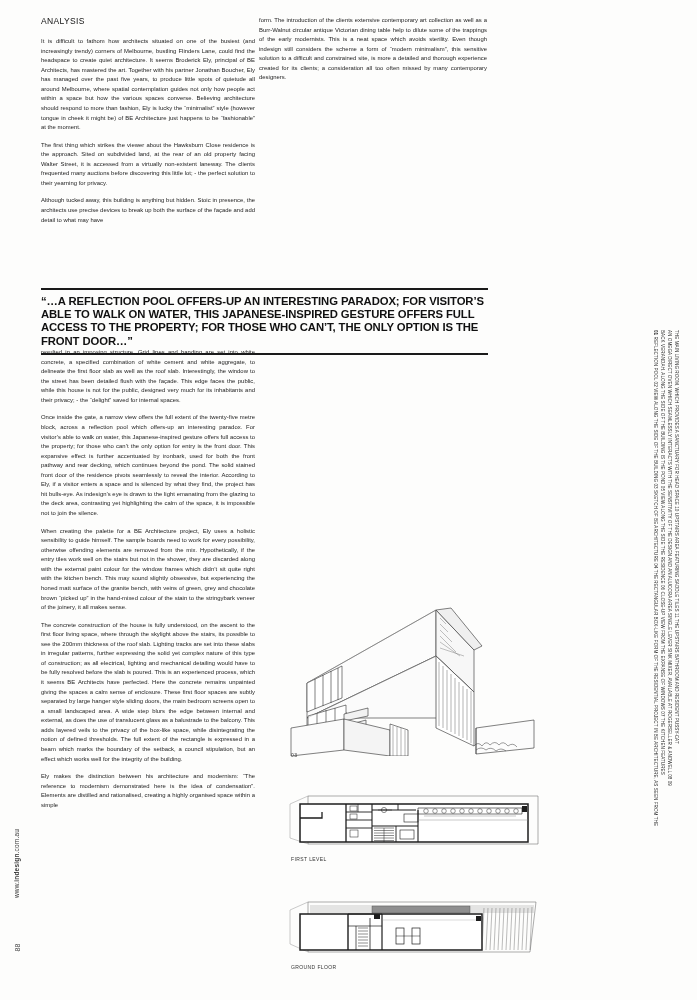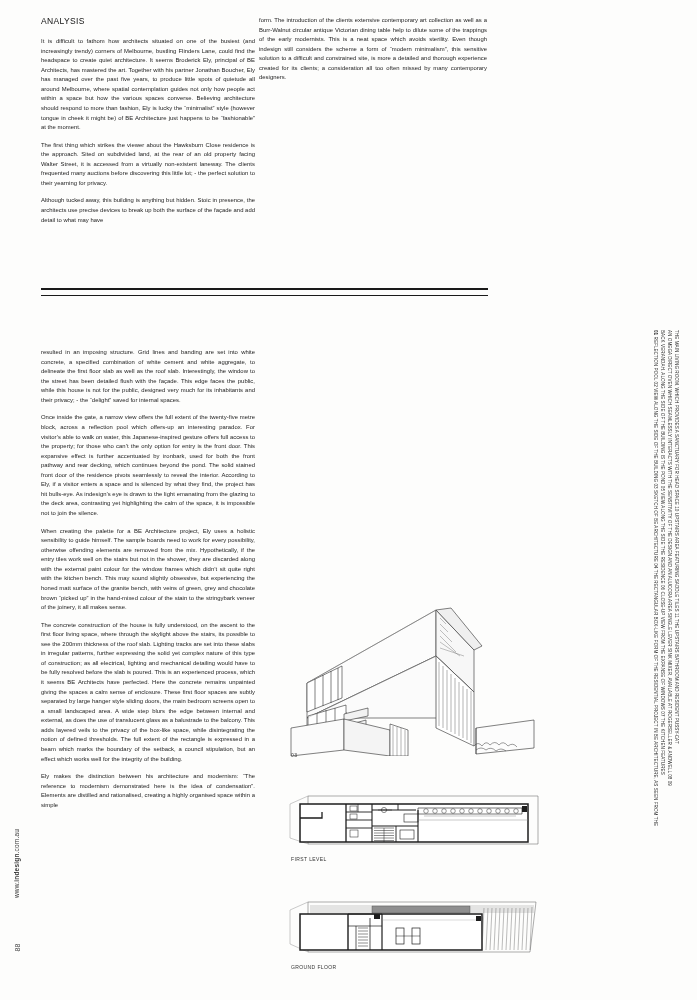--- a/index.html
+++ b/index.html
@@ -179,20 +179,21 @@
     <p>The first thing which strikes the viewer about the Hawksburn Close residence is the approach. Sited on subdivided land, at the rear of an old property facing Walter Street, it is accessed from a virtually non-existent laneway. The clients frequented many auctions before discovering this little lot; - the perfect solution to their yearning for privacy.</p>
     <p>Although tucked away, this building is anything but hidden. Stoic in presence, the architects use precise devices to break up both the surface of the façade and add detail to what may have</p>
   </div>
 
   <div class="col col-right-top">
     <p>form. The introduction of the clients extensive contemporary art collection as well as a Burr-Walnut circular antique Victorian dining table help to dilute some of the trappings of the early modernists. This is a neat space which avoids sterility. Even though indesign still considers the scheme a form of “modern minimalism”, this sensitive solution to a difficult and constrained site, is more a detailed and thorough experience created for its clients; a consideration all too often missed by many contemporary designers.</p>
   </div>
 
   <div class="pullquote-wrap">
     <div class="pq-rule"></div>
+    <div class="pullquote">“…A REFLECTION POOL OFFERS-UP AN INTERESTING PARADOX; FOR VISITOR’S ABLE TO WALK ON WATER, THIS JAPANESE-INSPIRED GESTURE OFFERS FULL ACCESS TO THE PROPERTY; FOR THOSE WHO CAN’T, THE ONLY OPTION IS THE FRONT DOOR…”</div>
     <div class="pq-rule-bottom"></div>
   </div>
 
   <div class="col col-left-main">
     <p>resulted in an imposing structure. Grid lines and banding are set into white concrete, a specified combination of white cement and white aggregate, to delineate the first floor slab as well as the roof slab. Interestingly, the window to the street has been detailed flush with the façade. This edge faces the public, while this house is not for the public, designed very much for its inhabitants and their privacy; - the “delight” saved for internal spaces.</p>
     <p>Once inside the gate, a narrow view offers the full extent of the twenty-five metre block, across a reflection pool which offers-up an interesting paradox. For visitor’s able to walk on water, this Japanese-inspired gesture offers full access to the property; for those who can’t the only option for entry is the front door. This expansive effect is further accentuated by ironbark, used for both the front pathway and rear decking, which continues beyond the pond. The solid stained front door of the residence pivots seamlessly to reveal the interior. According to Ely, if a visitor enters a space and is silenced by what they find, the project has hit bulls-eye. As indesign’s eye is drawn to the light emanating from the glazing to the deck area, contrasting yet highlighting the calm of the space, it is impossible not to join the silence.</p>
     <p>When creating the palette for a BE Architecture project, Ely uses a holistic sensibility to guide himself. The sample boards need to work for every possibility, otherwise offending elements are removed from the mix. Hypothetically, if the entry tiles work well on the stairs but not in the shower, they are discarded along with the external paint colour for the window frames which didn’t sit quite right with the kitchen bench. This may sound slightly obsessive, but experiencing the honed matt surface of the granite bench, with veins of green, grey and chocolate brown “picked up” in the hand-mixed colour of the stain to the stringybark veneer of the joinery, it all makes sense.</p>
     <p>The concrete construction of the house is fully understood, on the ascent to the first floor living space, where through the skylight above the stairs, its possible to see the 200mm thickness of the roof slab. Lighting tracks are set into these slabs in irregular patterns, further expressing the solid yet complex nature of this type of construction; as all electrical, lighting and mechanical detailing would have to be fully resolved before the slab is poured. This is an experienced process, which it seems BE Architects have perfected. Here the concrete remains unpainted giving the spaces a calm sense of enclosure. These first floor spaces are subtly separated by large hanger style sliding doors, the main bedroom screens open to a small landscaped area. A wide step blurs the edge between internal and external, as does the use of translucent glass as a balustrade to the balcony. This adds layered veils to the privacy of the box-like space, while disintegrating the notion of defined thresholds. The full extent of the rectangle is expressed in a beam which marks the boundary of the setback, a council stipulation, but an effect which works well for the integrity of the building.</p>
     <p>Ely makes the distinction between his architecture and modernism: “The reference to modernism demonstrated here is the idea of condensation”. Elements are distilled and rationalised, creating a highly organised space within a simple</p>
   </div>

